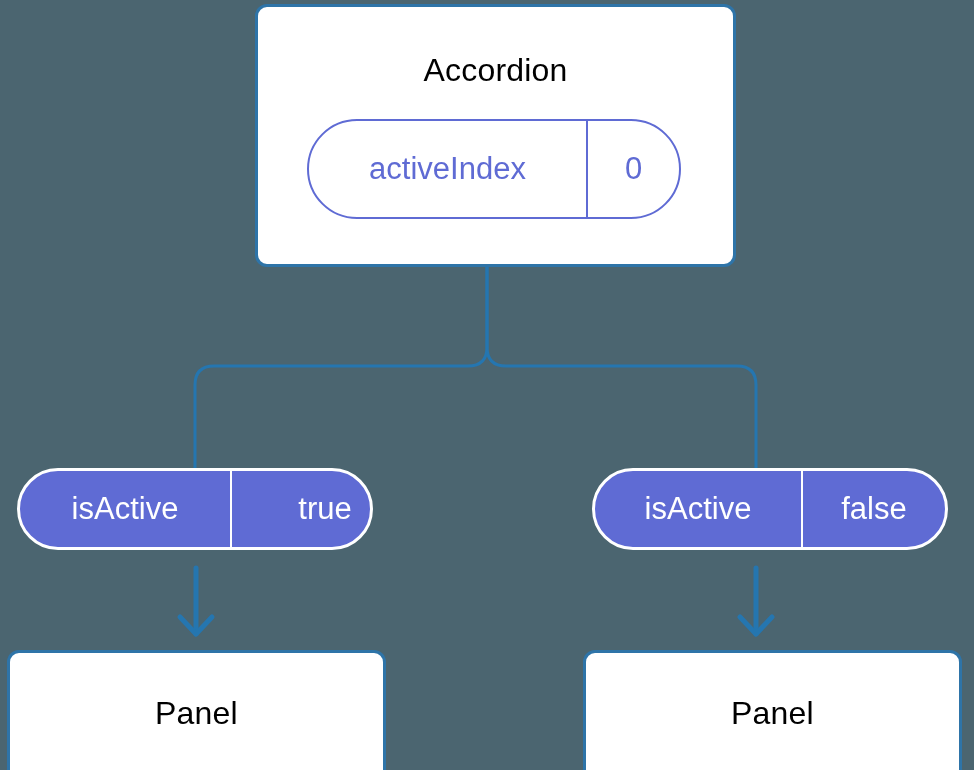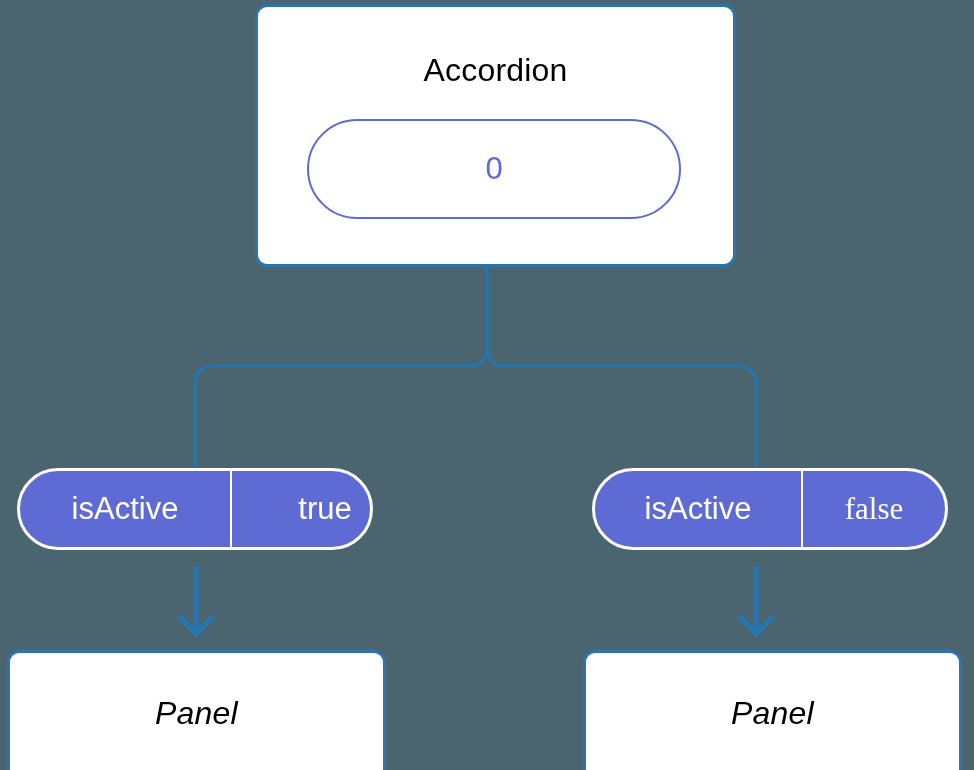--- a/index.html
+++ b/index.html
@@ -63,21 +63,20 @@
 
   
   .panel-card {
     top: 650px;
     width: 379px;
     height: 136px;
     justify-content: flex-start;
   }
   .panel-card .card-title {
     margin-top: 44px;
-    font-style: italic;
   }
   #panel-card-left  { left: 7px; }
   #panel-card-right { left: 583px; }
 
   
   .pill {
     position: absolute;
     display: flex;
     align-items: stretch;
     box-sizing: border-box;
@@ -128,21 +127,21 @@
     width: 356px;
   }
   #pill-is-active-true .pill-key  { flex: 0 0 212px; }
   #pill-is-active-true .pill-val  { flex: 1 1 auto; padding-left: 48px; }
 
   #pill-is-active-false {
     left: 592px;
     width: 356px;
   }
   #pill-is-active-false .pill-key { flex: 0 0 208px; }
-  #pill-is-active-false .pill-val { flex: 1 1 auto; font-family: Liberation Serif, serif; }
+  #pill-is-active-false .pill-val { flex: 1 1 auto; }
 </style>
 </head>
 <body>
 
 <div id="stage">
 
   <svg id="connectors" viewBox="0 0 974 770" width="974" height="770" fill="none" xmlns="http://www.w3.org/2000/svg">
 
     <path d="M487,267 L487,347
              Q487,366 468,366
@@ -160,20 +159,21 @@
 
     <path d="M756,568 L756,634" stroke="#2576b0" stroke-width="5" stroke-linecap="round"></path>
     <path d="M740,617 L756,634 L772,617" stroke="#2576b0" stroke-width="5" fill="none" stroke-linecap="round" stroke-linejoin="round"></path>
   </svg>
 
   <div class="card" id="accordion-card">
     <div class="card-title">Accordion</div>
   </div>
 
   <div class="pill" id="pill-active-index">
+    <span class="pill-key">activeIndex</span>
     <span class="pill-val">0</span>
   </div>
 
   <div class="pill pill-filled" id="pill-is-active-true">
     <span class="pill-key">isActive</span>
     <span class="pill-val">true</span>
   </div>
 
   <div class="pill pill-filled" id="pill-is-active-false">
     <span class="pill-key">isActive</span>

